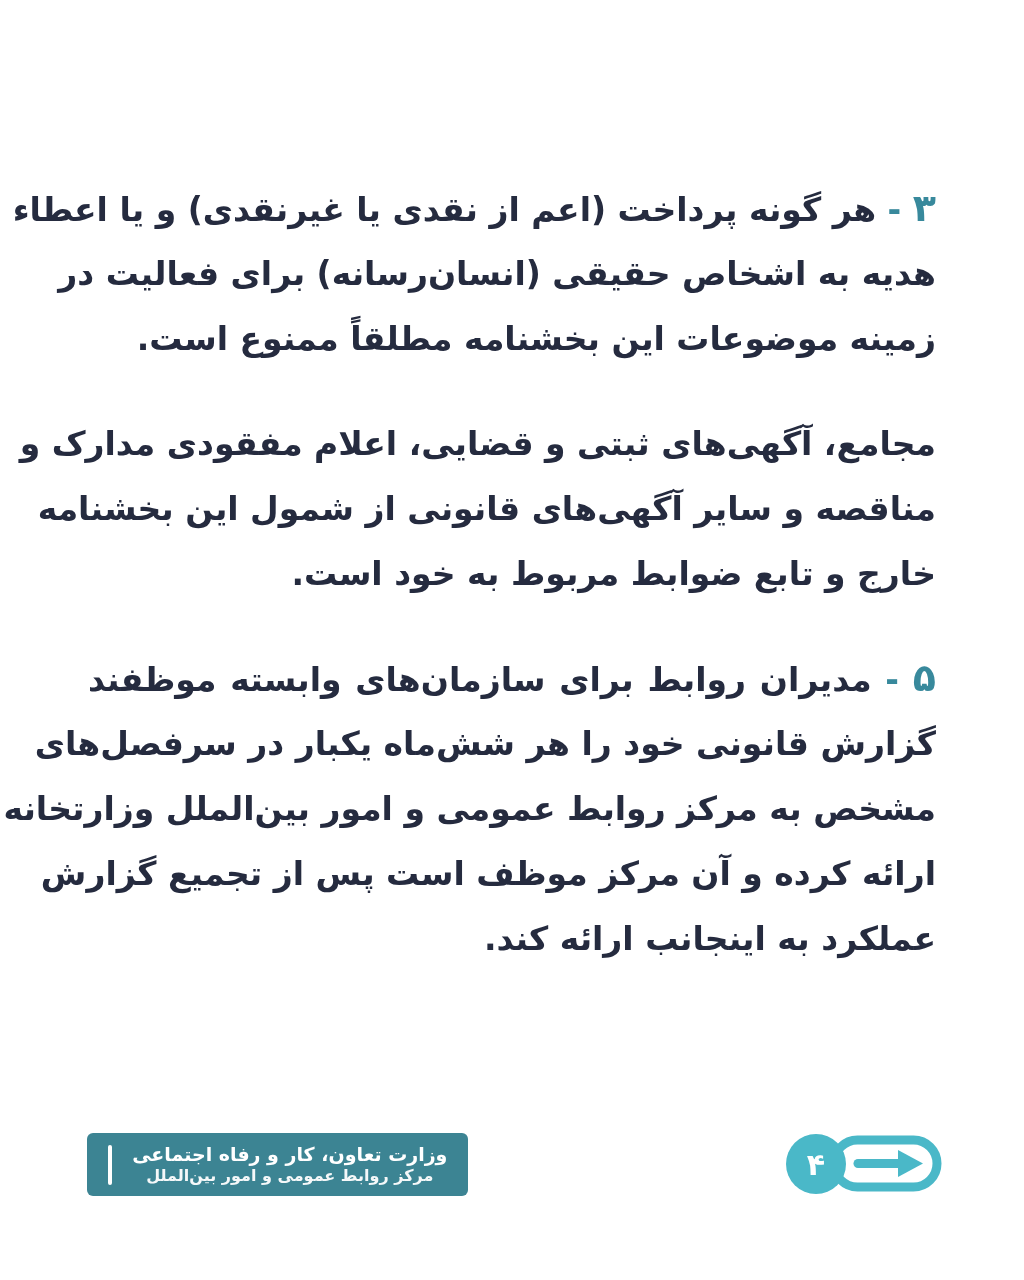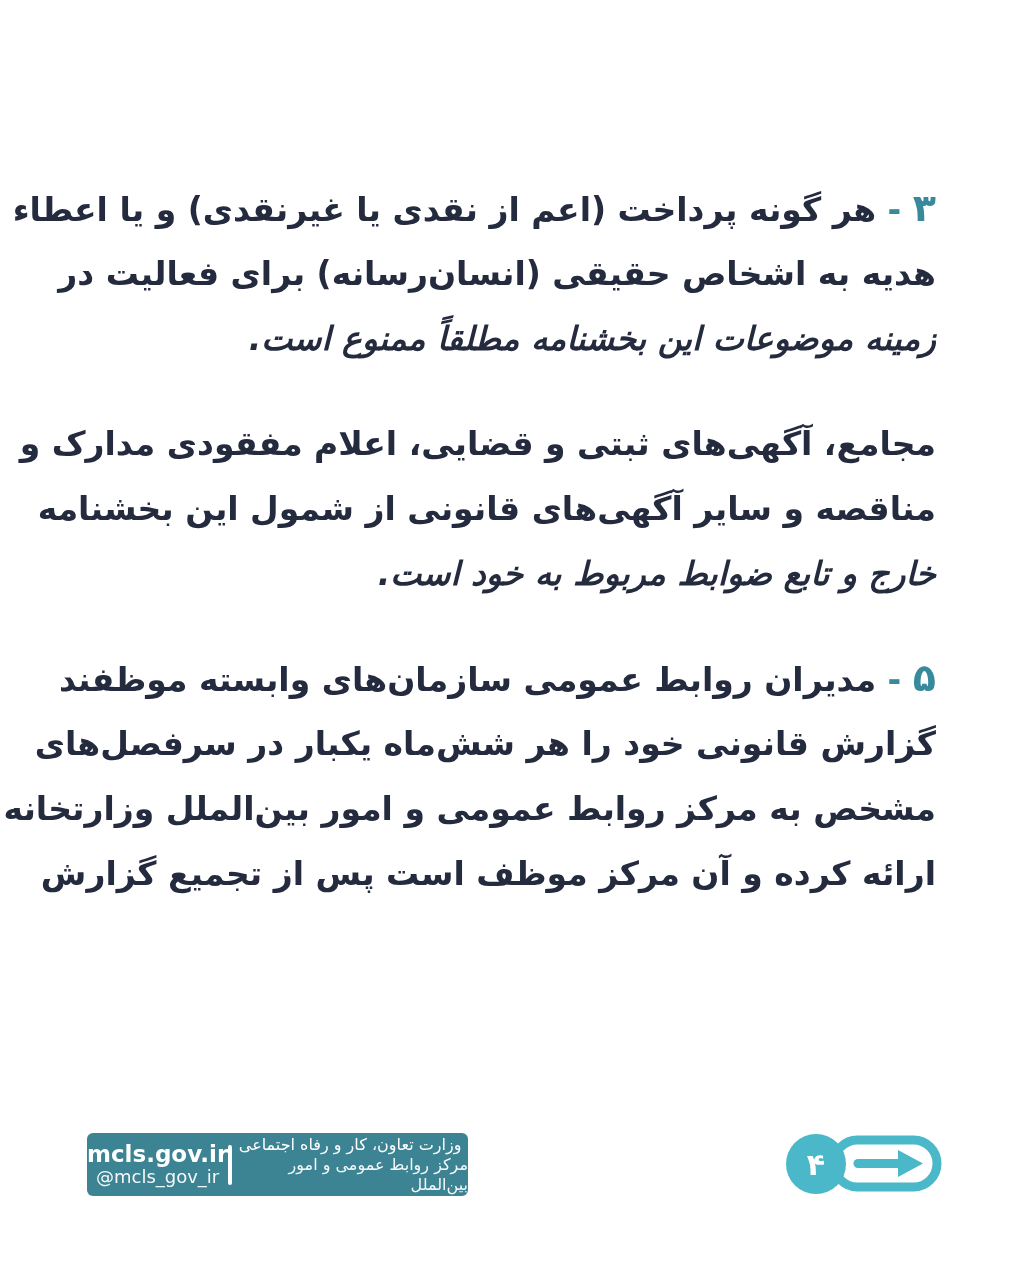--- a/index.html
+++ b/index.html
@@ -11,40 +11,40 @@
   .text-block{
     position:absolute;top:176px;right:88px;left:88px;
     direction:rtl;color:#252B3F;
   }
   .para{margin:0 0 40px 0;}
   .line{
     display:block;height:65px;line-height:65px;font-size:33px;font-weight:600;
     white-space:nowrap;text-align:justify;text-align-last:justify;
     letter-spacing:0;
   }
-  .line.last{text-align-last:right;font-style:italic;}
+  .line.last{text-align-last:right;}
   .bullet-num{
     color:#38899C;font-weight:bold;font-size:38px;
   }
   .bullet-dash{
     color:#38899C;font-weight:bold;font-size:33px;
   }
   
   .footer-box{
     position:absolute;left:87px;top:1133px;width:381px;height:63px;
     background:#3C8493;border-radius:6px;color:#ffffff;
     display:flex;flex-direction:row;align-items:center;justify-content:space-evenly;
   }
   .footer-en{display:flex;flex-direction:column;align-items:center;line-height:1.1;}
   .footer-en .site{font-size:23px;font-weight:bold;}
   .footer-en .handle{font-size:18px;opacity:.95;}
   .footer-divider{width:4px;height:40px;background:#ffffff;border-radius:2px;}
   .footer-fa{display:flex;flex-direction:column;align-items:center;direction:rtl;line-height:1.25;}
-  .footer-fa .ministry{font-size:16px;font-weight:normal;}
-  .footer-fa .center{font-size:16px;opacity:.95;}
+  .footer-fa .ministry{font-size:19px;font-weight:bold;}
+  .footer-fa .center{font-size:16px;opacity:.95;font-weight:bold;}
   
   .page-badge{
     position:absolute;left:786px;top:1132px;width:156px;height:64px;
   }
   .page-badge svg{display:block;}
 </style>
 </head>
 <body>
 
 <main class="text-block">
@@ -55,33 +55,30 @@
     <span class="line last"><span>زمینه موضوعات این بخشنامه مطلقاً ممنوع است.</span></span>
   </section>
 
   <section class="para">
     <span class="line"><span>مجامع، آگهی‌های ثبتی و قضایی، اعلام مفقودی مدارک و</span></span>
     <span class="line"><span>مناقصه و سایر آگهی‌های قانونی از شمول این بخشنامه</span></span>
     <span class="line last"><span>خارج و تابع ضوابط مربوط به خود است.</span></span>
   </section>
 
   <section class="para">
-    <span class="line"><span class="bullet-num">۵</span> <span class="bullet-dash">-</span> <span>مدیران روابط عمومی سازمان‌های وابسته موظفند</span></span>
+    <span class="line"><span class="bullet-num">۵</span> <span class="bullet-dash">-</span> <span>مدیران روابط برای سازمان‌های وابسته موظفند</span></span>
     <span class="line"><span>گزارش قانونی خود را هر شش‌ماه یکبار در سرفصل‌های</span></span>
     <span class="line"><span>مشخص به مرکز روابط عمومی و امور بین‌الملل وزارتخانه</span></span>
     <span class="line"><span>ارائه کرده و آن مرکز موظف است پس از تجمیع گزارش</span></span>
+    <span class="line last"><span>عملکرد به اینجانب ارائه کند.</span></span>
   </section>
 
 </main>
 
 <footer class="footer-box">
-  <div class="footer-en">
-    <span class="site">mcls.gov.ir</span>
-    <span class="handle">@mcls_gov_ir</span>
-  </div>
   <div class="footer-divider"></div>
   <div class="footer-fa">
     <span class="ministry">وزارت تعاون، کار و رفاه اجتماعی</span>
     <span class="center">مرکز روابط عمومی و امور بین‌الملل</span>
   </div>
 </footer>
 
 <div class="page-badge">
   <svg width="156" height="64" viewBox="0 0 156 64" xmlns="http://www.w3.org/2000/svg">
     <g>

